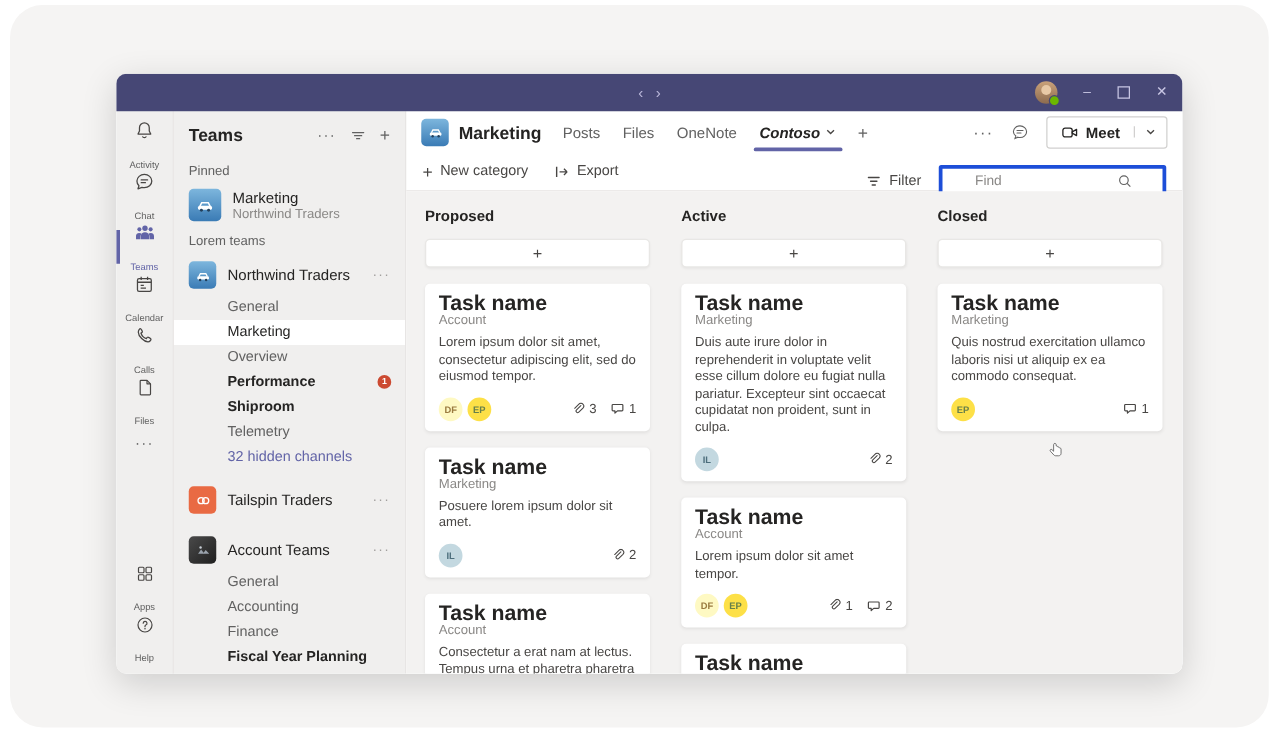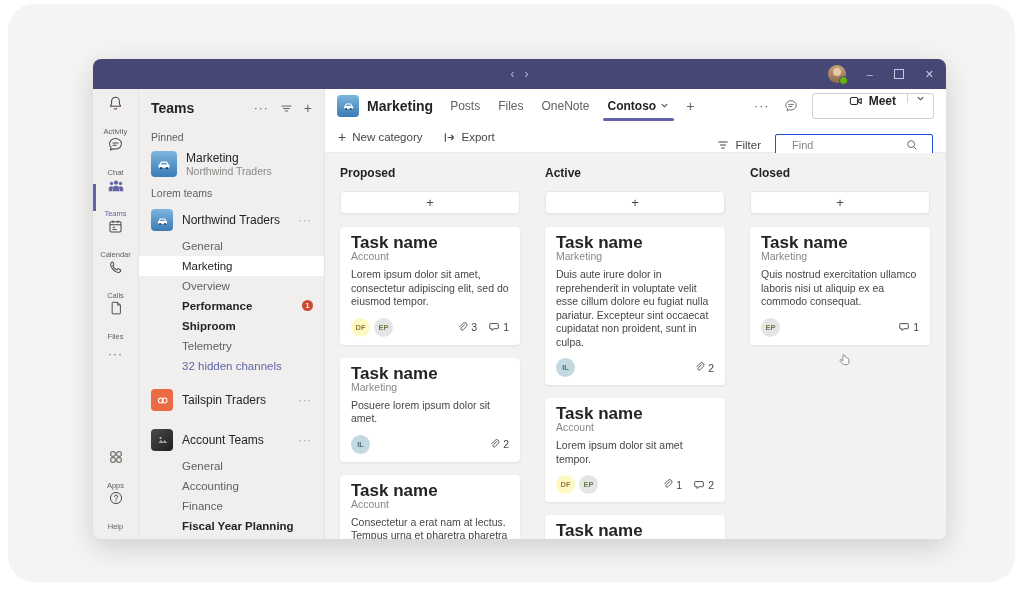--- a/index.html
+++ b/index.html
@@ -20,21 +20,21 @@
   .tb-avatar::before{content:"";position:absolute;left:5px;top:3px;width:8px;height:8px;border-radius:50%;background:#e8c9a6;}
   .presence{position:absolute;right:-2px;bottom:-2px;width:7px;height:7px;border-radius:50%;background:#6bb700;border:1.5px solid #464775;}
   .wc{color:#c8c6e4;font-size:11px;line-height:1;}
   .wc-max{width:8px;height:8px;border:1px solid #c8c6e4;}
 
   
   .app-body{flex:1;display:flex;min-height:0;}
 
   
   .rail{width:45px;background:#f0efee;display:flex;flex-direction:column;align-items:stretch;padding:6px 0 8px;flex-shrink:0;}
-  .rail-item{height:41px;display:flex;flex-direction:column;align-items:center;justify-content:space-between;gap:14px;color:#484644;position:relative;cursor:pointer;}
+  .rail-item{height:41px;display:flex;flex-direction:column;align-items:center;justify-content:flex-end;gap:14px;color:#484644;position:relative;cursor:pointer;}
   .rail-item .lbl{font-size:7.5px;color:#616161;}
   .rail-item.active{color:#6264a7;}
   .rail-item.active .lbl{color:#6264a7;}
   .rail-item.active::before{content:"";position:absolute;left:0;top:7px;bottom:7px;width:3px;background:#6264a7;}
   .rail-more{height:26px;display:flex;align-items:center;justify-content:center;color:#616161;font-size:12px;letter-spacing:1px;cursor:pointer;}
   .rail-spacer{flex:1;}
 
   
   .sidebar{width:185px;background:#f0efee;border-left:1px solid #e7e5e4;flex-shrink:0;overflow:hidden;font-size:11.5px;}
   .sb-header{display:flex;align-items:center;padding:11px 12px 8px;}
@@ -61,52 +61,52 @@
   .channel.link{color:#6264a7;}
   .sb-gap{height:8px;}
 
   
   .main{flex:1;display:flex;flex-direction:column;min-width:0;background:#fff;border-left:1px solid #e7e5e4;}
   .main-header{height:33px;display:flex;align-items:stretch;padding:0 12px;flex-shrink:0;position:relative;}
   .mh-left{display:flex;align-items:center;gap:8px;}
   .mh-title{font-size:14px;font-weight:700;color:#252423;margin-right:8px;}
   .tabs{display:flex;align-items:stretch;gap:0;}
   .tab{display:flex;align-items:center;padding:16px 9px;font-size:12px;color:#616161;position:relative;cursor:pointer;gap:4px;}
-  .tab.active{color:#252423;font-weight:600;}
+  .tab.active{color:#252423;font-weight:600;font-style:italic;}
   .tab.active::after{content:"";position:absolute;left:4px;right:4px;bottom:1px;height:3px;border-radius:2px;background:#6264a7;}
   .tab-add{display:flex;align-items:center;padding:0 8px;color:#616161;font-size:14px;cursor:pointer;}
   .mh-right{margin-left:auto;display:flex;align-items:center;gap:13px;}
   .mh-ell{color:#616161;font-size:13px;letter-spacing:1px;cursor:pointer;}
-  .meet-group{display:flex;align-items:flex-start;border:1px solid #d1d0cf;border-radius:3px;overflow:hidden;height:24px;background:#fff;padding-left:25px;}
+  .meet-group{display:flex;align-items:center;border:1px solid #d1d0cf;border-radius:3px;overflow:hidden;height:24px;background:#fff;}
   .meet-main{display:flex;align-items:center;gap:6px;padding:0 11px;font-size:12px;font-weight:600;color:#252423;cursor:pointer;}
   .meet-chev{display:flex;align-items:center;padding:0 8px;border-left:1px solid #d1d0cf;cursor:pointer;}
 
   
   .toolbar{height:30px;display:flex;align-items:center;padding:0 13px;gap:20px;border-bottom:1px solid #eceae9;flex-shrink:0;}
   .tool-btn{display:flex;align-items:center;gap:6px;font-size:11.5px;color:#484644;cursor:pointer;}
   .tool-btn .plus{font-size:14px;color:#484644;font-weight:400;}
   .toolbar-right{margin-left:auto;display:flex;align-items:center;gap:14px;margin-top:16px;}
-  .find-box{width:128px;height:21px;background:#fff;border:1px solid #1d4ed8;border-radius:2px;display:flex;align-items:center;padding:0 14px;gap:6px;}
+  .find-box{width:128px;height:21px;background:#fff;border:3px solid #1d4ed8;border-radius:2px;display:flex;align-items:center;padding:0 24px;gap:6px;}
   .find-box input{border:0;outline:0;flex:1;font-size:11px;color:#484644;background:transparent;font-family:"Liberation Sans",sans-serif;min-width:0;}
   .find-box input::placeholder{color:#8a8886;}
 
   
   .board{flex:1;background:#f3f2f1;display:flex;gap:25px;padding:10px 0 0 15px;overflow:hidden;position:relative;min-height:0;}
   .column{width:180px;flex-shrink:0;display:flex;flex-direction:column;}
   .col-title{font-size:12px;font-weight:700;color:#252423;margin:3px 0 11px;}
   .add-card{height:21px;background:#fff;border:1px solid #e8e7e5;border-radius:4px;box-shadow:0 1px 2px rgba(0,0,0,.05);display:flex;align-items:center;justify-content:center;color:#484644;font-size:13px;cursor:pointer;margin-bottom:7px;flex-shrink:0;}
   .card{background:#fff;border-radius:4px;box-shadow:0 1px 3px rgba(0,0,0,.08);padding:9px 11px 8px;margin-top:6px;margin-bottom:7px;flex-shrink:0;cursor:pointer;}
   .card-title{font-size:17px;font-weight:700;color:#252423;line-height:14px;}
   .card-cat{font-size:10.5px;color:#8a8886;line-height:13px;margin-bottom:5px;}
   .card-body{font-size:10.5px;color:#484644;line-height:13.5px;}
   .card-footer{display:flex;align-items:center;margin-top:9px;min-height:19px;}
   .avatars{display:flex;gap:4px;}
   .av{width:19px;height:19px;border-radius:50%;font-size:7.5px;font-weight:700;display:flex;align-items:center;justify-content:center;}
   .av-tan{background:#fef9c3;color:#9a7b40;}
-  .av-green{background:#e5e5e5;color:#68804a;text-align:right;}
+  .av-green{background:#fde047;color:#68804a;text-align:right;}
   .av-blue{background:#c3d8e0;color:#4c6e7c;}
   .meta{margin-left:auto;display:flex;gap:11px;align-items:center;color:#484644;font-size:10.5px;}
   .meta-item{display:flex;gap:3px;align-items:center;}
   .cursor-hand{position:absolute;left:513px;top:200px;pointer-events:none;}
 </style>
 </head>
 <body>
 
 <div class="stage">
 <div class="window">

